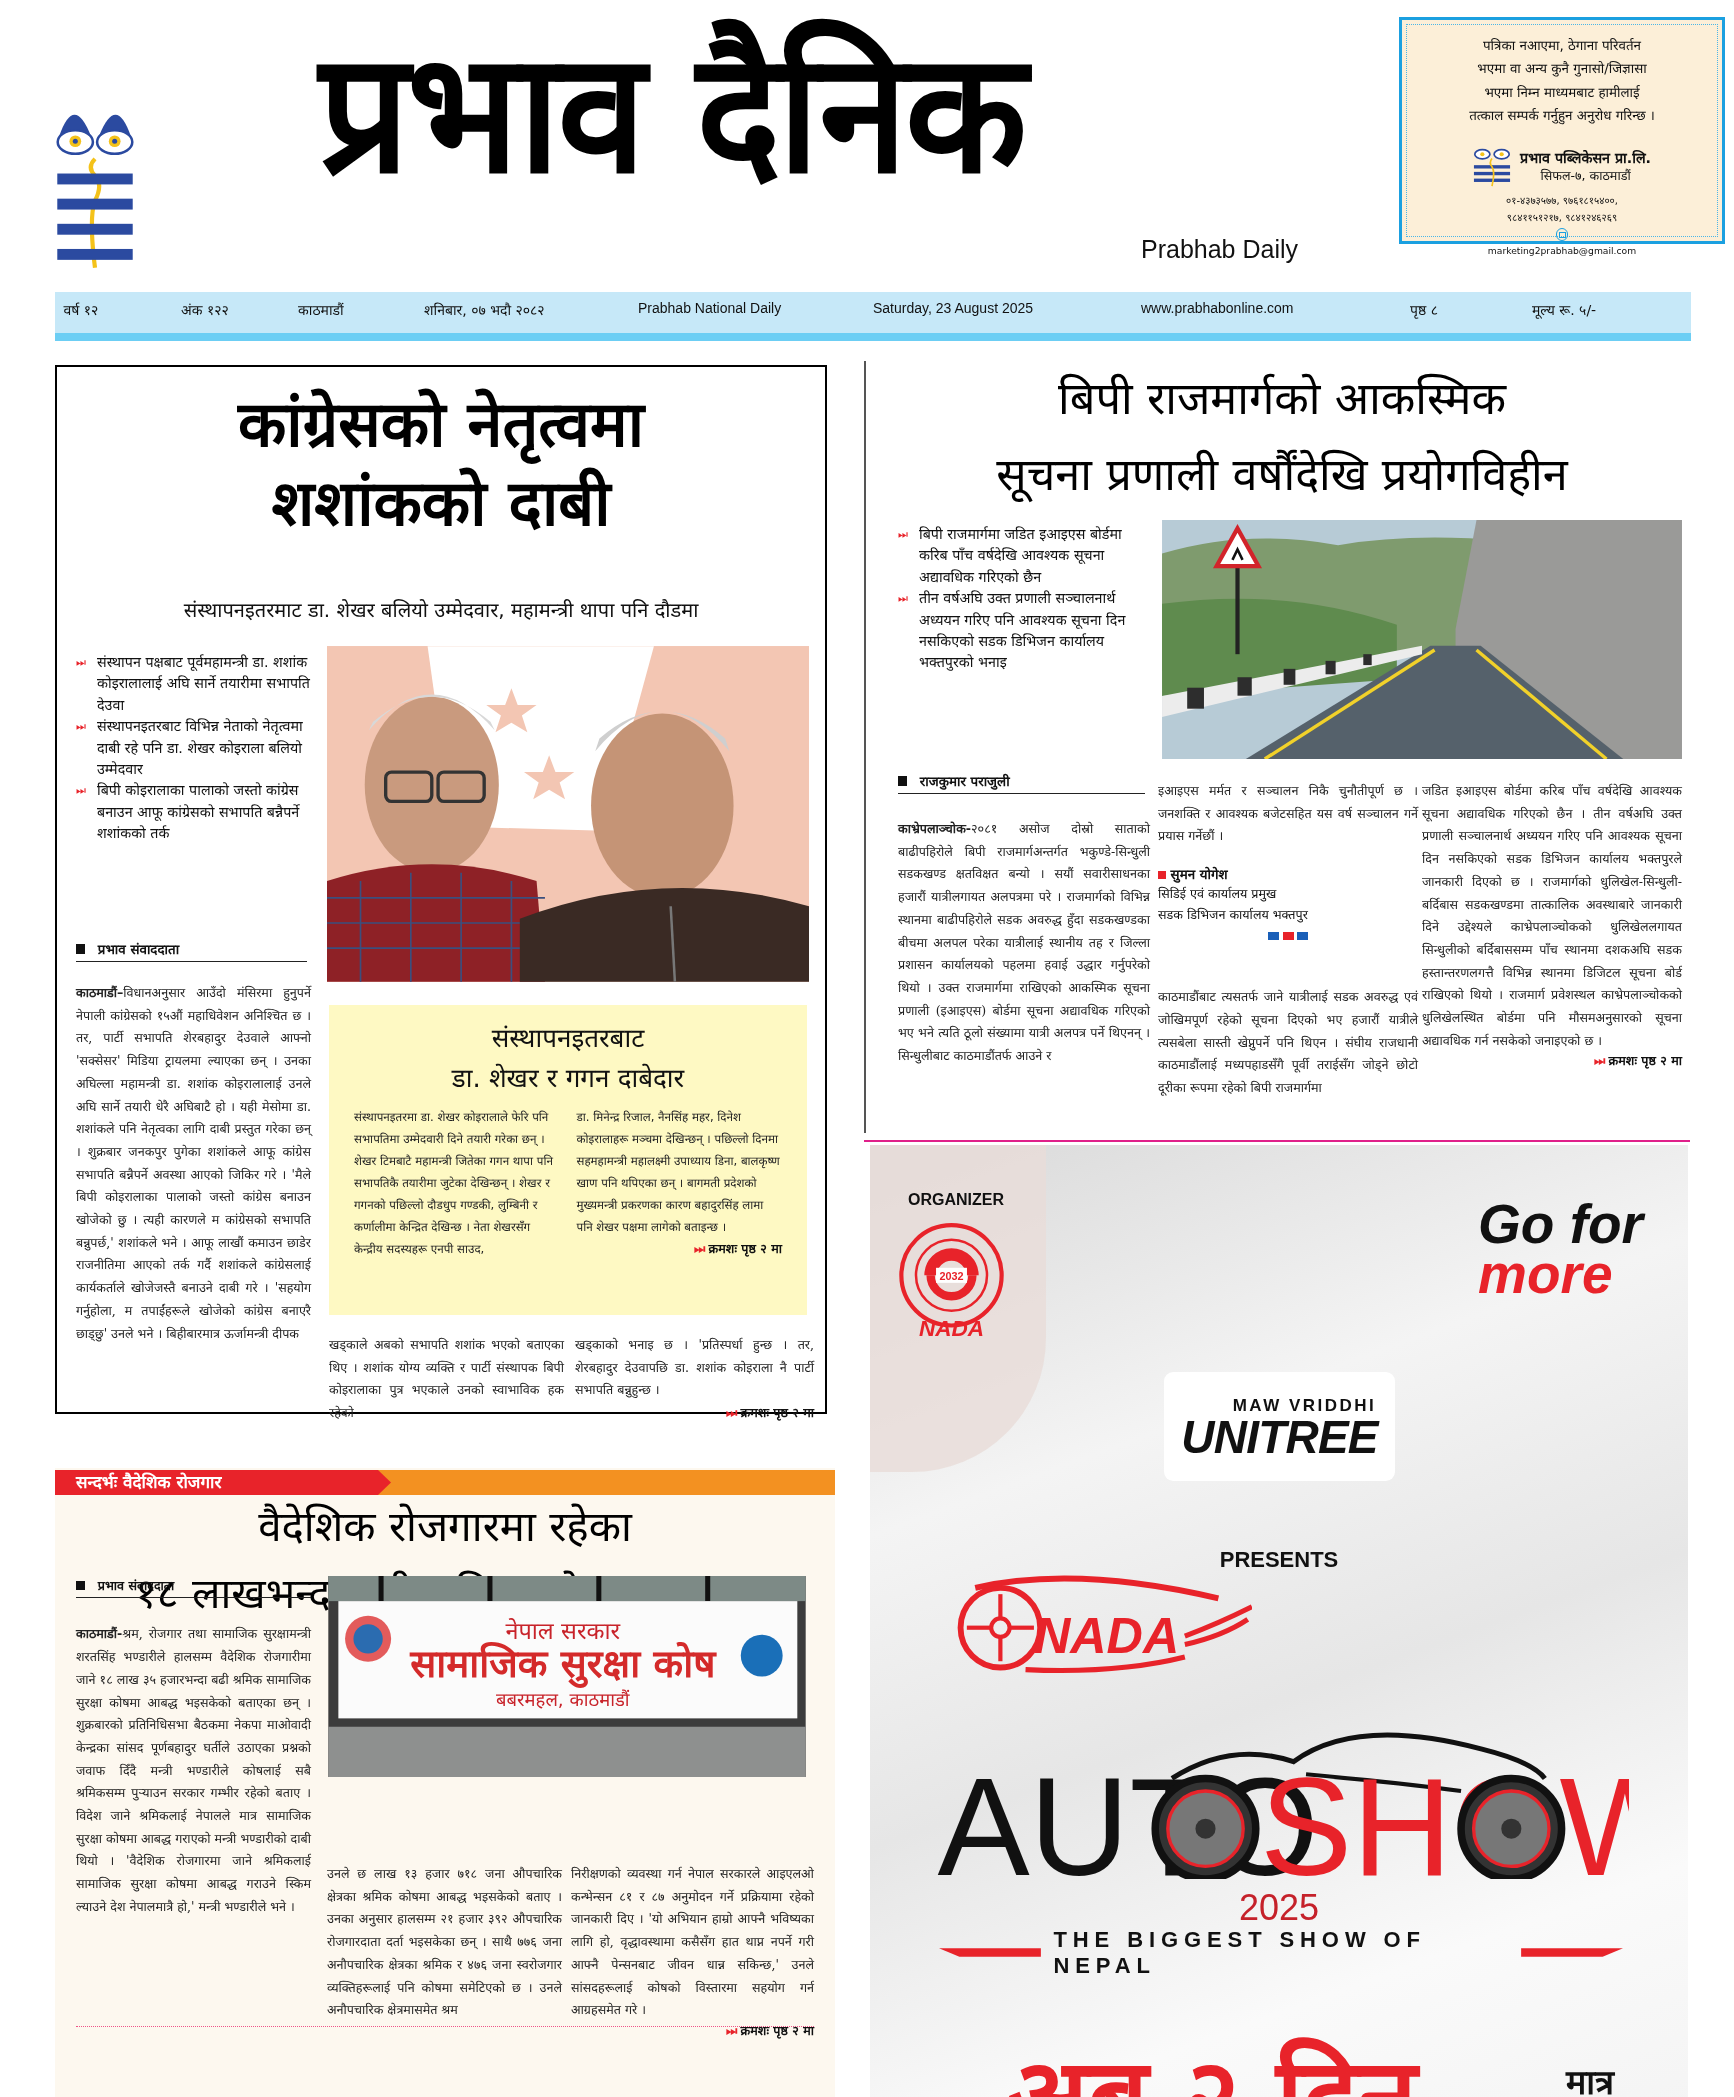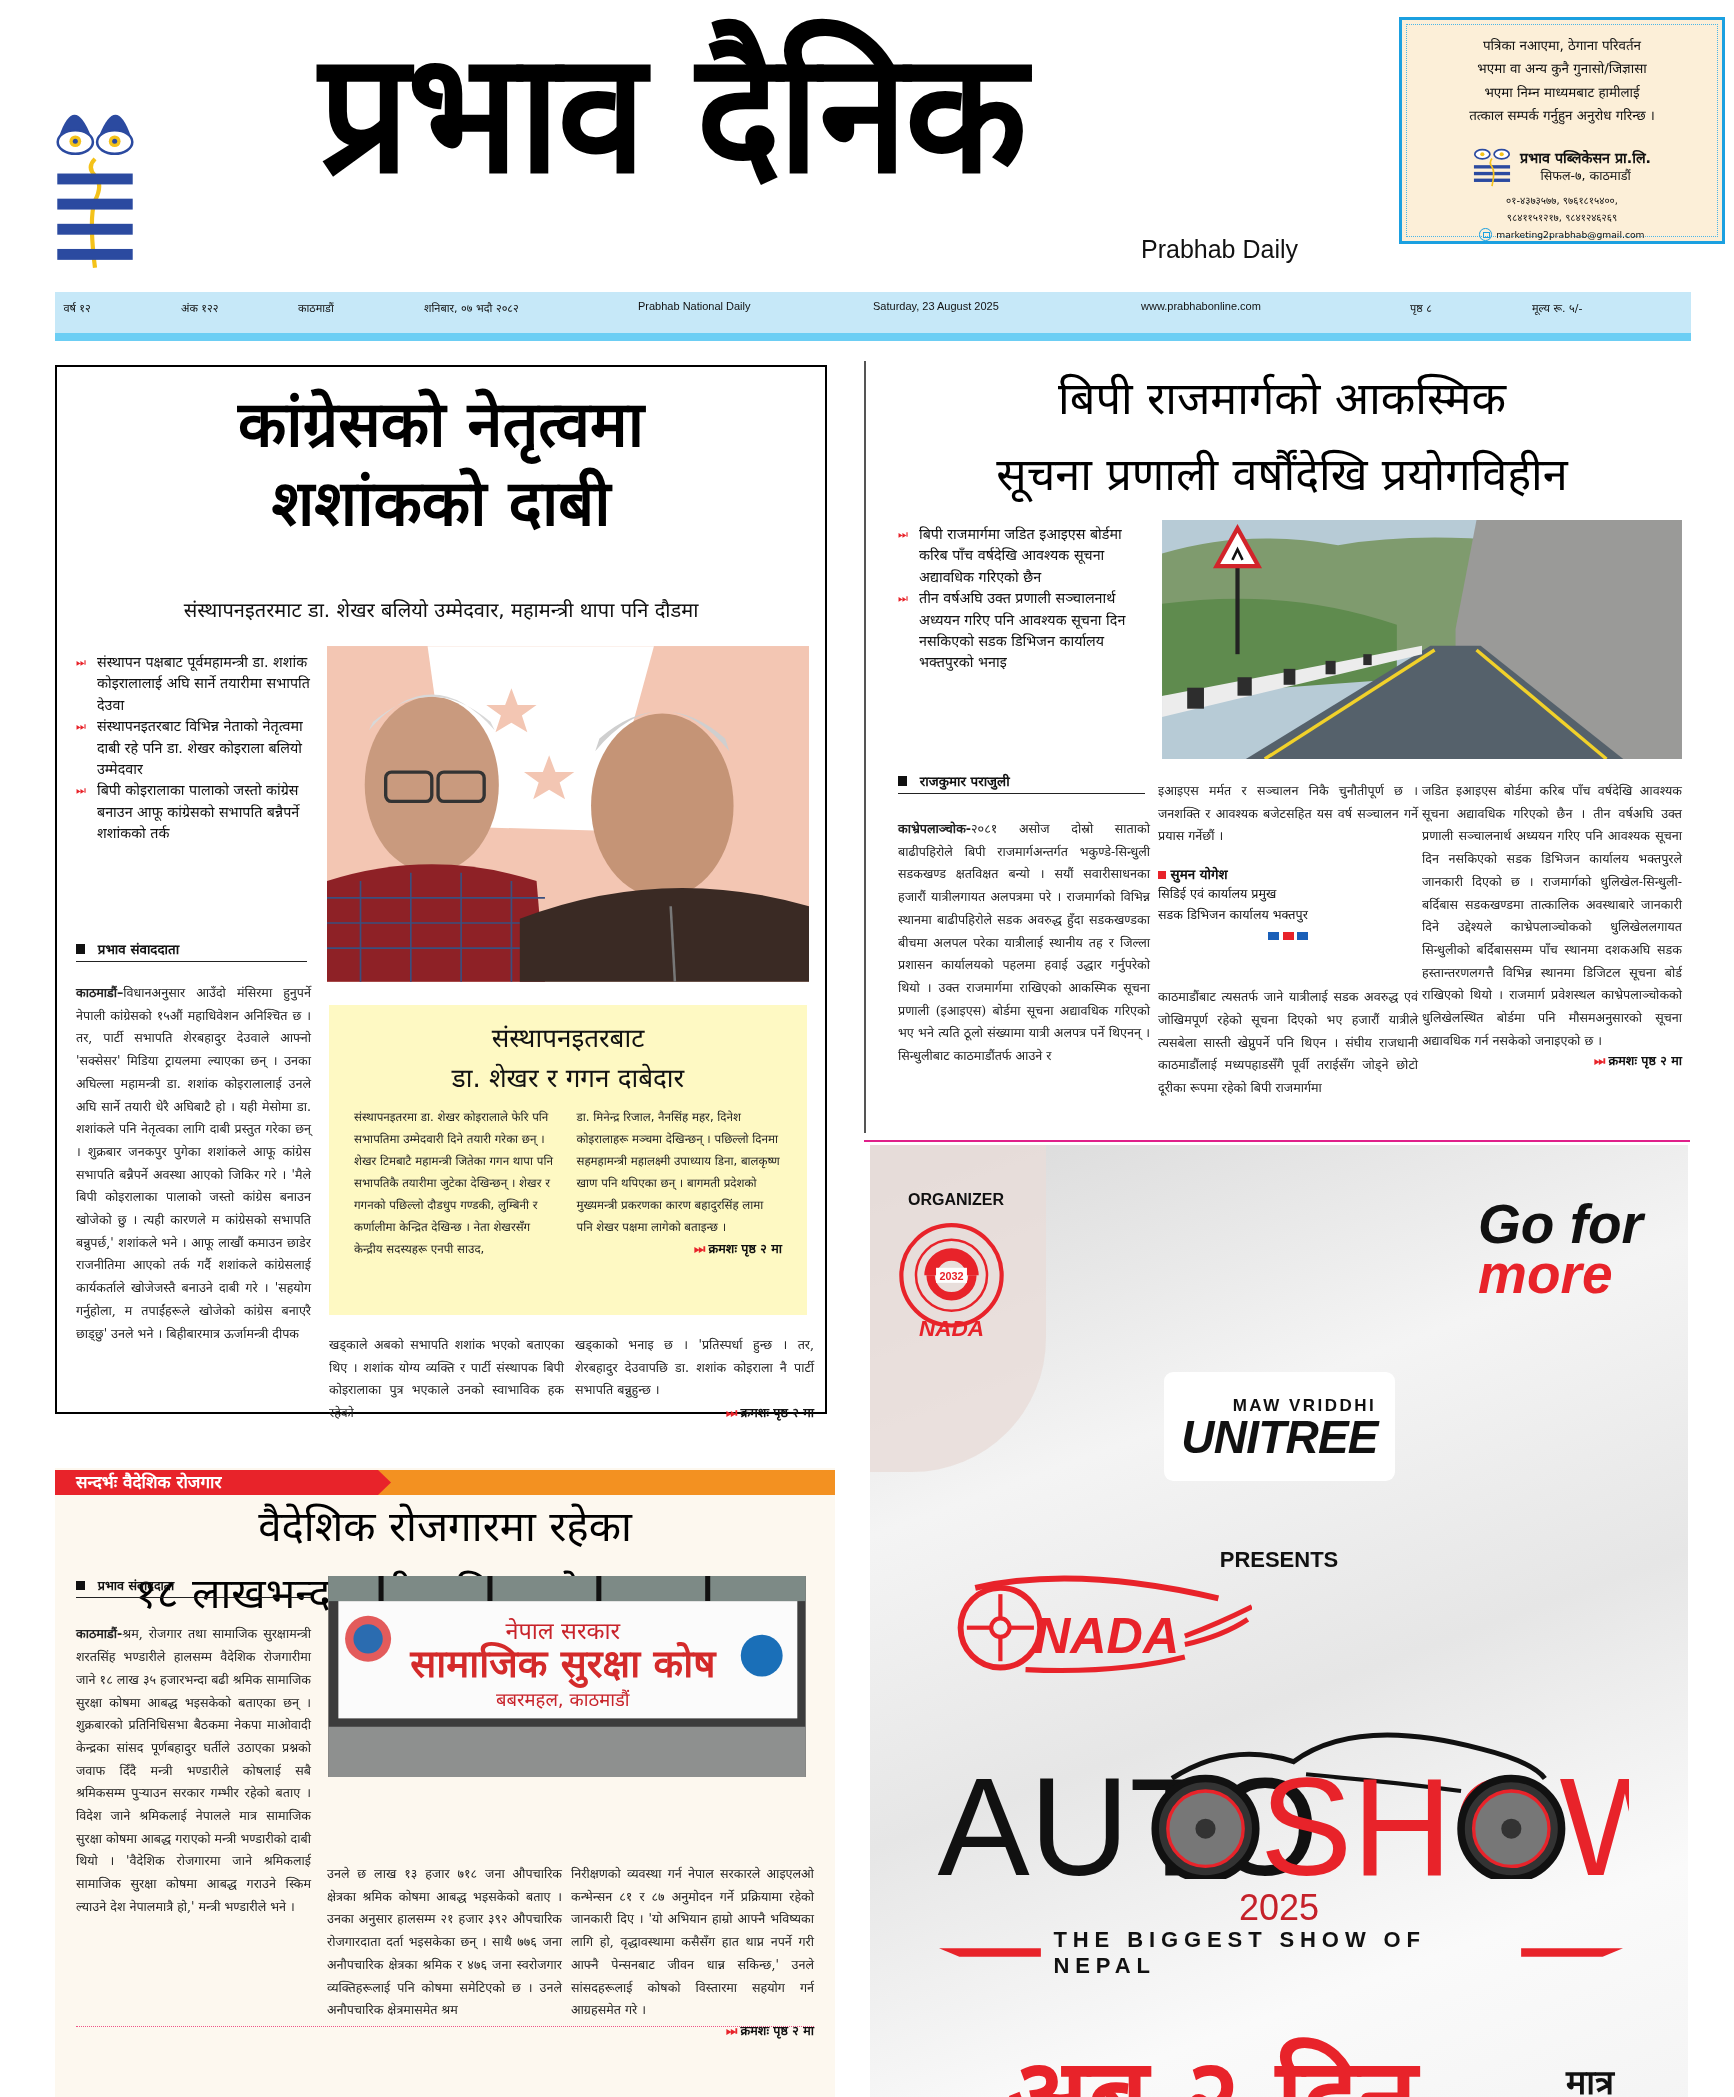--- a/index.html
+++ b/index.html
@@ -12,26 +12,26 @@
   .masthead-title { left: 319px; top: 29px; font-family: "DejaVu Sans", sans-serif; font-weight: 900; font-size: 159px; line-height: 1; letter-spacing: -2.5px; color: #000; transform: scaleY(1.05); transform-origin: top left; }
   .masthead-sub { left: 1141px; top: 235px; font-family: "Liberation Sans", sans-serif; font-size: 25px; color: #111; }
   .notice-box { left: 1399px; top: 17px; width: 326px; height: 227px; background: #fcefd8; border: 3.4px solid #1ba0e0; padding: 4.2px; }
   .notice-inner { width: 100%; height: 100%; border: 1.7px dotted #4ab6e8; display: flex; flex-direction: column; align-items: center; padding-top: 8.4px; }
   .notice-line { font-size: 13.4px; line-height: 23.5px; text-align: center; font-family: "DejaVu Sans", sans-serif; color: #111; }
   .notice-company { display: flex; align-items: center; gap: 9.2px; margin-top: 17px; }
   .notice-company-text { text-align: center; }
   .notice-company-name { font-size: 14.3px; font-weight: bold; }
   .notice-company-addr { font-size: 12.6px; }
   .notice-phone { font-size: 10px; margin-top: 5px; text-align: center; line-height: 17px; }
-  .notice-email { display: flex; align-items: center; gap: 4.2px; font-size: 9.2px; margin-top: 2.5px; }
+  .notice-email { display: flex; align-items: center; gap: 4.2px; font-size: 9.2px; margin-top: 2.5px; flex-direction: column; }
   .mail-icon { width: 12.6px; height: 12.6px; border-radius: 50%; border: 1.3px solid #1ba0e0; display: inline-block; position: relative; }
   .mail-icon::after { content: ""; position: absolute; left: 2.5px; top: 3.4px; width: 5px; height: 3.4px; border: 0.8px solid #1ba0e0; }
 
   
-  .datebar { left: 55px; top: 292px; width: 1636px; height: 42px; background: #c6e8f8; display: flex; align-items: center; font-size: 11px; color: #111; }
+  .datebar { left: 55px; top: 292px; width: 1636px; height: 42px; background: #c6e8f8; display: flex; align-items: center; font-size: 14px; color: #111; }
   .datebar span { position: absolute; top: 8.4px; white-space: nowrap; }
   .datebar-strip { left: 55px; top: 333px; width: 1636px; height: 8.4px; background: #6ccef4; }
 
   
   .lead-box { left: 55px; top: 365px; width: 772px; height: 1049px; border: 2.1px solid #000; }
   .lead-headline { left: 55px; top: 386px; width: 772px; text-align: center; font-weight: 900; font-size: 63px; line-height: 1.25; color: #000; }
   .lead-deck { left: 55px; top: 596px; width: 772px; text-align: center; font-size: 20px; color: #111; }
   .bullets { font-size: 14.3px; line-height: 21.4px; color: #111; }
   .bullet-item { position: relative; padding-left: 21px; }
   .bullet-arrow { position: absolute; left: 0; top: 0; color: #e8232a; font-size: 11px; }

